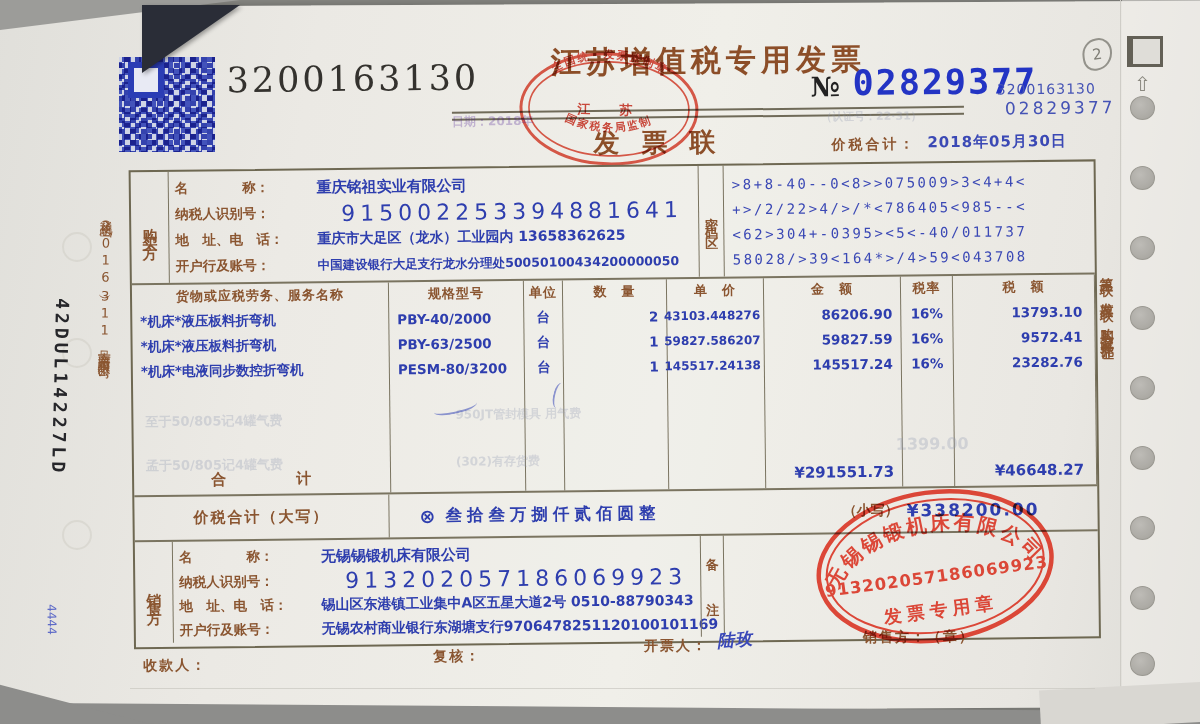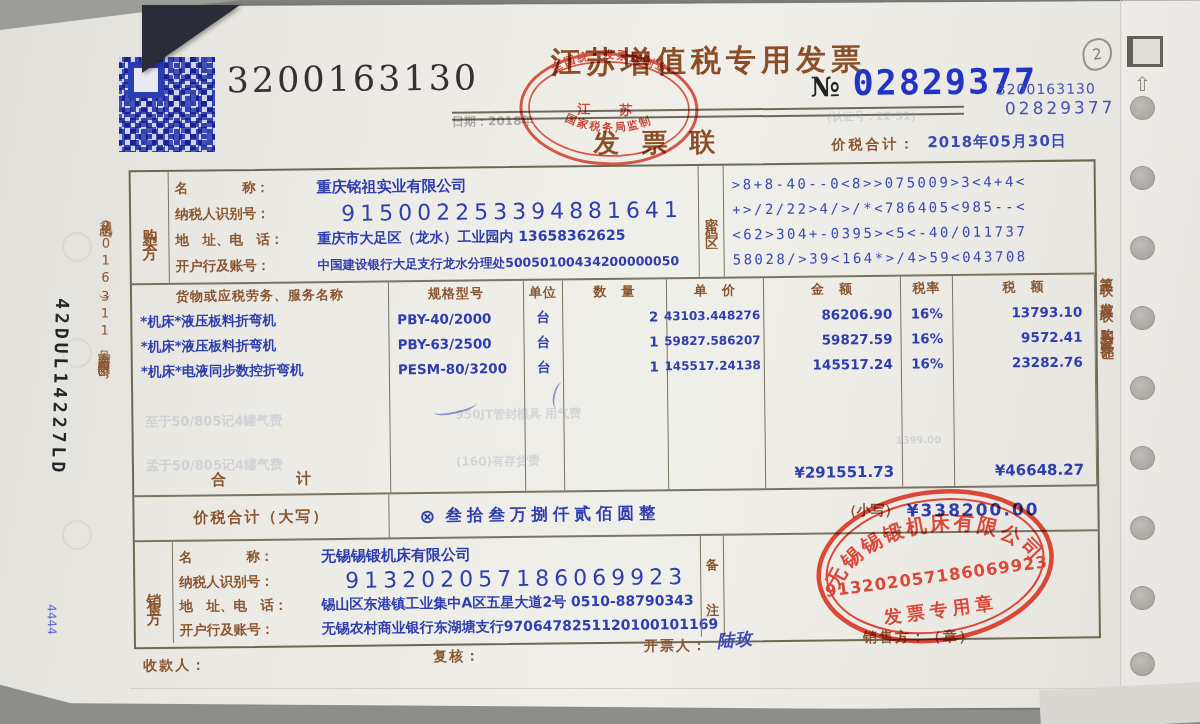--- a/index.html
+++ b/index.html
@@ -171,21 +171,21 @@
     </svg>
 
     <div class="no-sym abs">№</div>
     <div class="no-num abs">02829377</div>
     <div class="side-code abs">3200163130</div>
     <div class="side-num abs">02829377</div>
     <div class="ghost abs" style="left:824px;top:112px;font-size:11px">（认证号：22·31）</div>
     <div class="date-label abs">价税合计：</div>
     <div class="date-value abs">2018年05月30日</div>
     <div class="page-note abs">2</div>
-    <div class="ghost abs" style="left:455px;top:112px;font-size:12px;color:#000000">日期：2018年</div>
+    <div class="ghost abs" style="left:455px;top:112px;font-size:12px;color:#4c1d95">日期：2018年</div>
 
     <div class="tbl abs">
 
       <div class="sec sec-buyer">
         <div class="side-cell b-r" style="writing-mode:vertical-lr;text-orientation:upright;letter-spacing:8px;">购买方</div>
         <div class="fields">
           <div class="frow">
             <span class="flabel">名　　　　称：</span>
             <span class="fvalue">重庆铭祖实业有限公司</span>
           </div>
@@ -260,22 +260,22 @@
           <div class="hd">税　额</div>
           <div class="cell cr" style="padding-right:12px">13793.10</div>
           <div class="cell cr" style="padding-right:12px">9572.41</div>
           <div class="cell cr" style="padding-right:12px">23282.76</div>
           <div class="tot tot-val" style="padding-right:12px">¥46648.27</div>
         </div>
 
         <div class="ghost" style="left:12px;top:128px;font-size:13px">至于50/805记4罐气费</div>
         <div class="ghost" style="left:322px;top:125px;font-size:12px">950JT管封模具 用气费</div>
         <div class="ghost" style="left:12px;top:172px;font-size:13px">孟于50/805记4罐气费</div>
-        <div class="ghost" style="left:322px;top:172px;font-size:12px">(160)有存货费</div>
-        <div class="ghost" style="left:762px;top:158px;font-size:10px">1399.00</div>
+        <div class="ghost" style="left:322px;top:172px;font-size:12px">(302)有存货费</div>
+        <div class="ghost" style="left:762px;top:158px;font-size:16px">1399.00</div>
         <div class="penmark" style="left:300px;top:120px;width:44px;height:10px;transform:rotate(-12deg)"></div>
         <div class="penmark" style="left:420px;top:102px;width:10px;height:26px;border-bottom:none;border-left:2px solid #3a4ab8;transform:rotate(14deg)"></div>
       </div>
 
       <div class="sec sec-gtotal">
         <div class="gt-label b-r">价税合计（大写）</div>
         <div class="gt-body">
           <span class="gt-mark">⊗</span>
           <span class="gt-words">叁拾叁万捌仟贰佰圆整</span>
           <span class="gt-small">（小写）</span>

